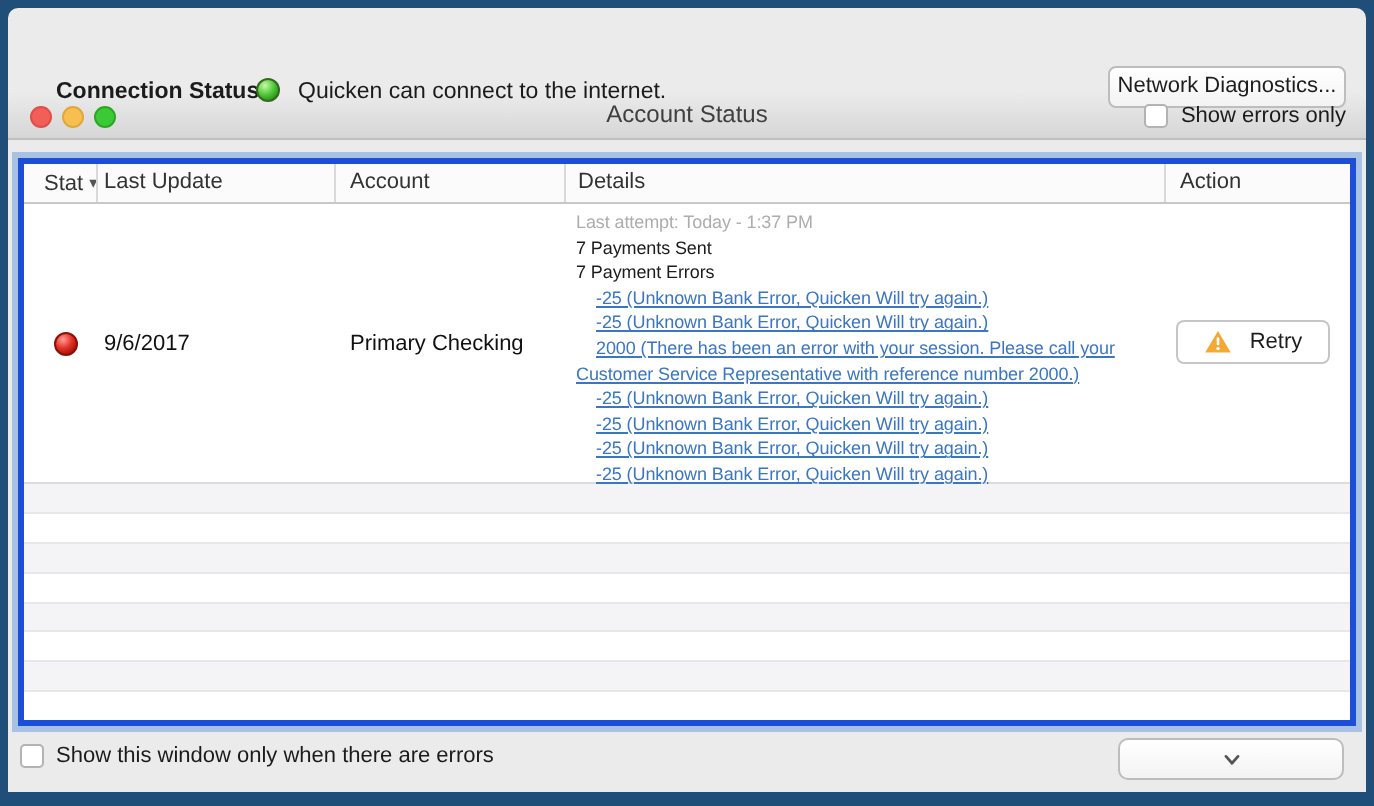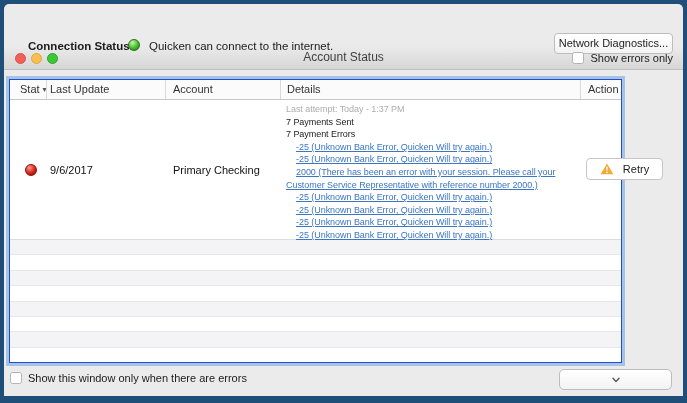--- a/index.html
+++ b/index.html
@@ -22,22 +22,22 @@
   .dot-green { left:124px; top:35px; background:radial-gradient(circle at 35% 28%, #c8f8a8, #54ca3e 45%, #1e8f12 85%); border:1px solid #35691f; }
   .conn-text { position:absolute; left:145px; top:36px; font-size:11.5px; color:#1b1b1b; }
   .btn { background:linear-gradient(#ffffff,#f3f3f3); border:1px solid #bdbdbd; border-radius:4px; font-size:11px; color:#1d1d1d; }
   .netdiag { position:absolute; right:10px; top:29px; width:119px; height:21px; line-height:19px; text-align:center;margin-left:47px; }
 
   .checkbox { width:12px; height:12px; background:#fff; border:1px solid #b3b3b3; border-radius:2.5px; flex:0 0 auto; }
   .check-row { display:flex; align-items:center; gap:6px; font-size:11px; color:#1b1b1b; }
   .errors-only { position:absolute; right:10px; top:48px; }
 
   
-  .table { position:absolute; left:5px; top:75px; width:613px; height:284px; background:#4d7c0f;
-    border:1px solid #1d4ed8; box-shadow:0 0 0 3px rgba(112,160,219,0.55); }
+  .table { position:absolute; left:5px; top:75px; width:669px; height:284px; background:#4d7c0f;
+    border:3px solid #1d4ed8; box-shadow:0 0 0 3px rgba(112,160,219,0.55); }
   .thead { position:relative; height:20px; background:#fbfbfb; border-bottom:1px solid #c8c8c8; font-size:11px; color:#333; }
   .th { position:absolute; top:0; line-height:19px; white-space:nowrap; }
   .th-stat { left:10px; } .th-last { left:40px; } .th-acct { left:163px; } .th-det { left:277px; } .th-act { left:578px; }
   .sort { font-size:8px; color:#555; margin-left:3px; vertical-align:1px; }
   .vdiv { position:absolute; top:0; bottom:0; width:1px; background:#d9d9d9; }
   .vd1 { left:36px; } .vd2 { left:155px; } .vd3 { left:270px; } .vd4 { left:570px; }
 
   .row-main { position:absolute; top:20px; left:0; right:0; height:140px; background:#fff; border-bottom:1px solid #dcdcdc; }
   .dot-red { left:15px; top:64px; background:radial-gradient(circle at 35% 28%, #ff9d94, #e23328 45%, #9d0b04 85%); border:1px solid #8c1009; }
   .cell { position:absolute; font-size:11px; color:#111; white-space:nowrap; }

